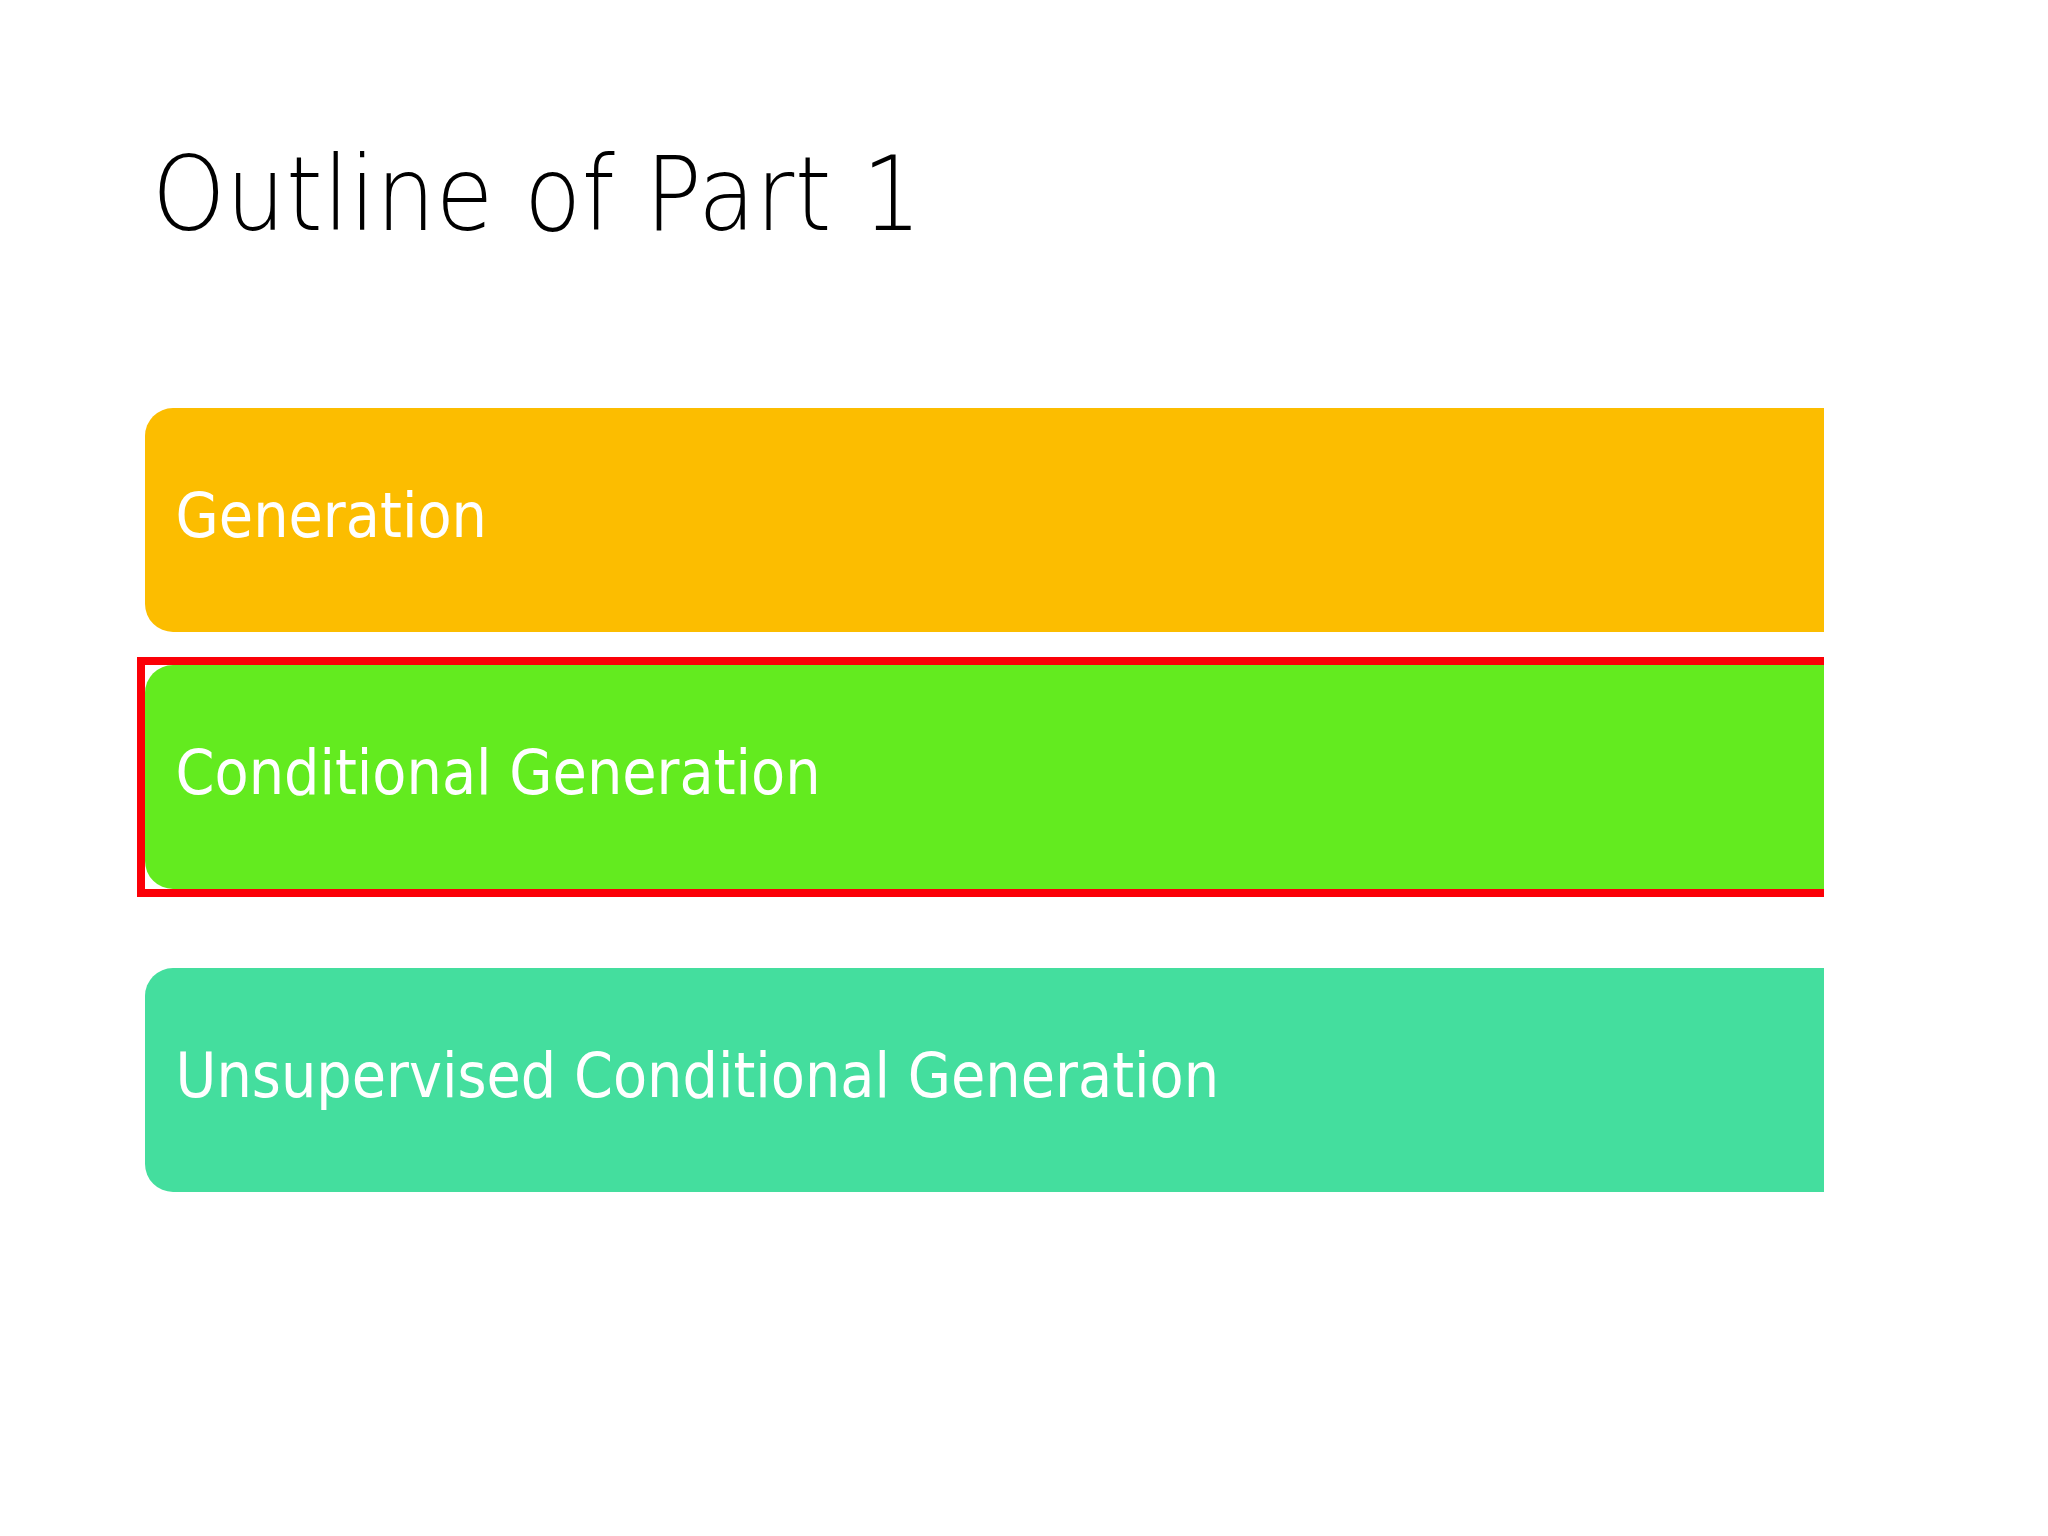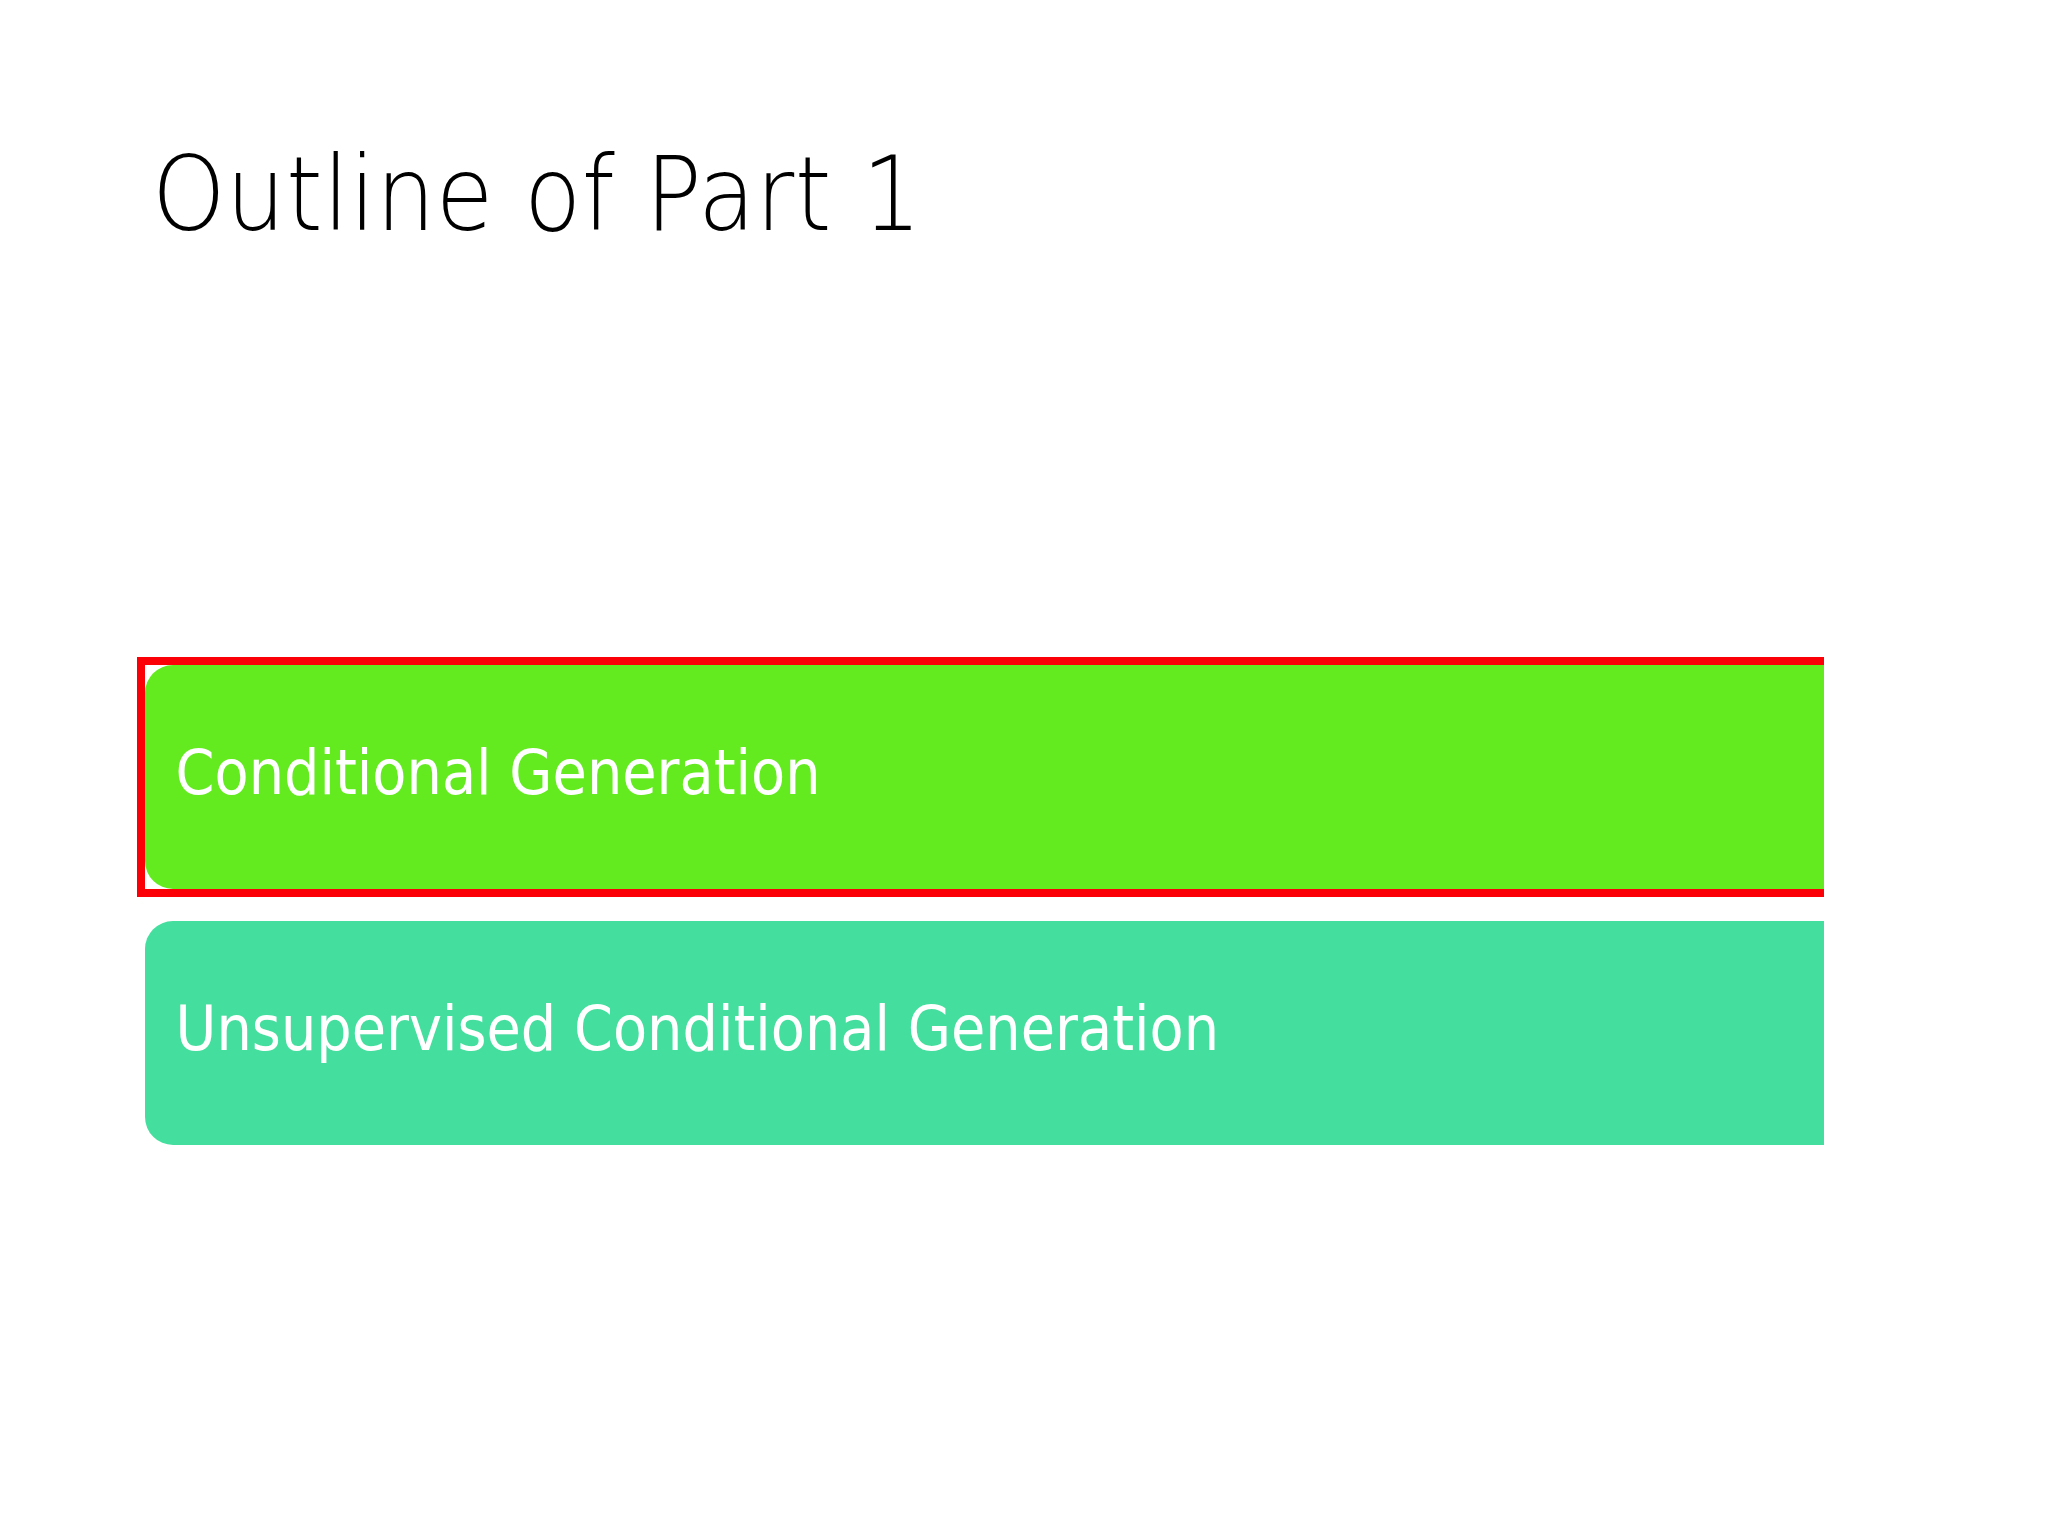--- a/index.html
+++ b/index.html
@@ -73,21 +73,21 @@
     white-space: nowrap;
     transform: scaleX(0.90);
     transform-origin: left center;
     position: relative;
     top: -4px;
   }
 
   
   .row-0 { top: 408px;  height: 224px; }
   .row-1 { top: 665px;  height: 224px; border-radius: 18px; }
-  .row-2 { top: 921px;  height: 224px; }
+  .row-2 { top: 968px;  height: 224px; }
   .row-3 { top: 1158px; height: 224px; }
 
   
   #highlight-box {
     position: absolute;
     left: 137px;
     top: 657px;
     width: 1776px;
     height: 240px;
     border: 8px solid #fb0007;
@@ -98,20 +98,25 @@
 </style>
 </head>
 <body>
 
 <div id="slide">
 
   <div id="slide-title">Outline of Part 1</div>
 
   <div id="outline-list">
 
+    <div class="outline-row row-0">
+      <div class="outline-bar" style="background-color: rgb(252, 189, 0);">
+        <span class="outline-label" style="color: rgb(255, 255, 255);">Generation</span>
+      </div>
+    </div>
 
     <div class="outline-row row-1">
       <div class="outline-bar" style="background-color: rgb(99, 235, 31);">
         <span class="outline-label" style="color: rgb(255, 255, 255);">Conditional Generation</span>
       </div>
     </div>
 
     <div class="outline-row row-2">
       <div class="outline-bar" style="background-color: rgb(68, 222, 158);">
         <span class="outline-label" style="color: rgb(255, 255, 255);">Unsupervised Conditional Generation</span>

